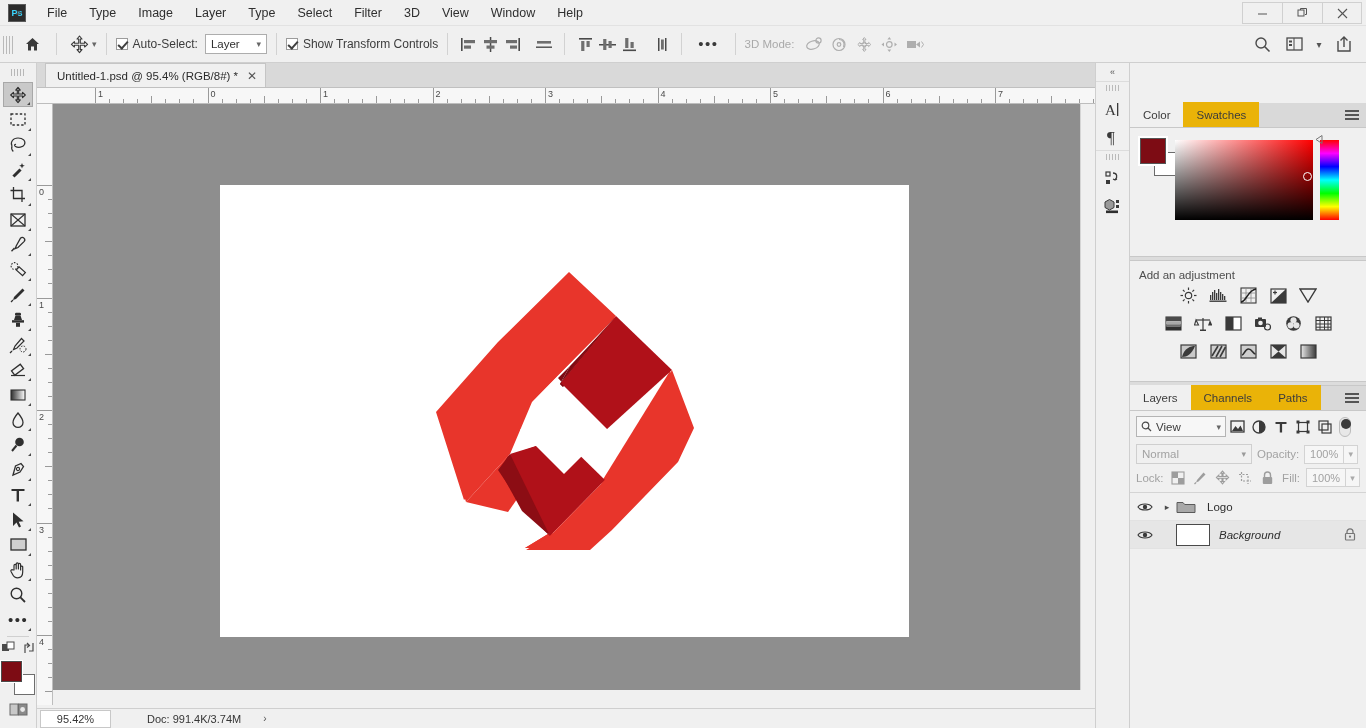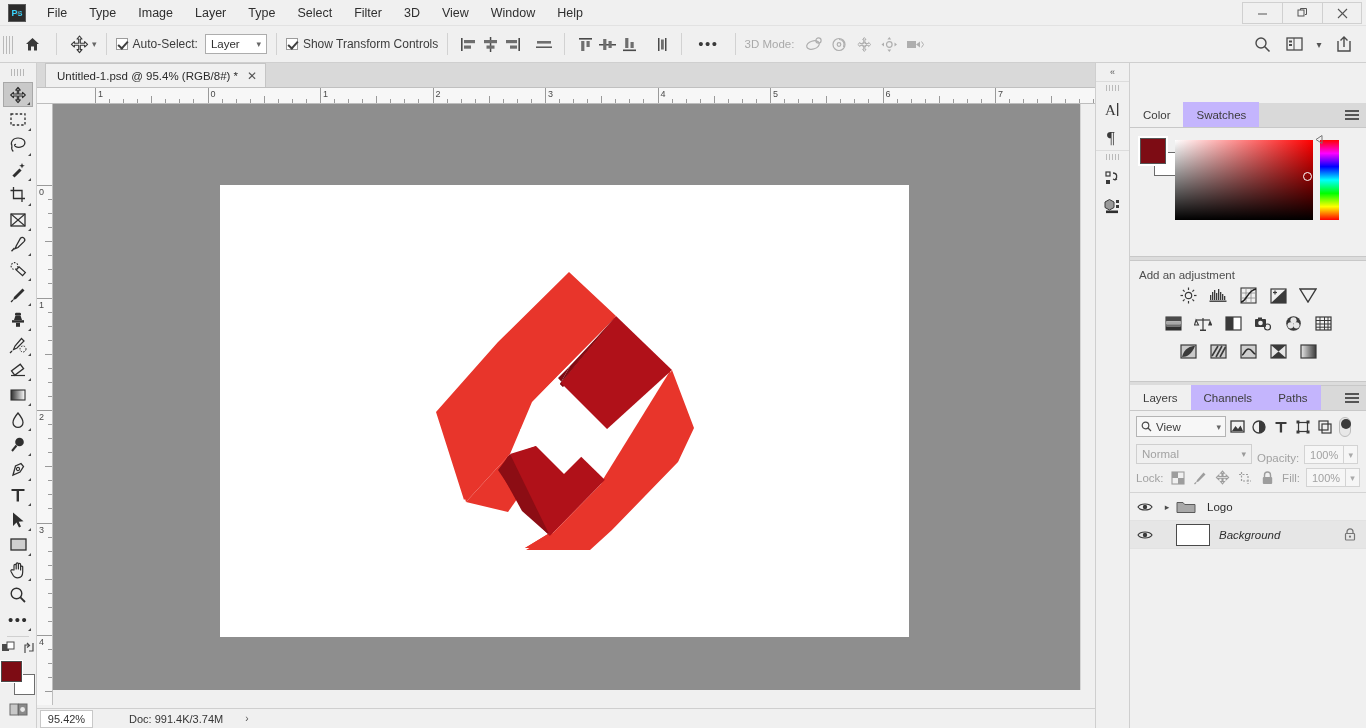--- a/index.html
+++ b/index.html
@@ -120,21 +120,21 @@
     background:#ffffff; box-shadow:0 0 0 0 rgba(0,0,0,0);
   }
   .logo-wrap { position:absolute; left:50%; top:50%; transform:translate(-50%,-50%); width:270px; height:290px; }
 
   
   .statusbar {
     position:absolute; left:37px; top:708px; width:1058px; height:20px;
     background:#f0f0f0; border-top:1px solid #cfcfcf; display:flex; align-items:center;
     font-size:11px; color:#353535;
   }
-  .zoomfield { width:53px; height:18px; background:#fff; border:1px solid #c8c8c8;
+  .zoomfield { width:71px; height:18px; background:#fff; border:1px solid #c8c8c8;
     display:flex; align-items:center; justify-content:center; margin-left:3px; font-size:11px; }
   .docinfo { margin-left:36px; }
   .st-chev { margin-left:22px; font-size:10px; color:#555; }
   .scroll-v { position:absolute; left:1080px; top:104px; width:15px; height:601px; background:#f0f0f0; border-left:1px solid #d5d5d5;}
   .scroll-h { position:absolute; left:53px; top:690px; width:1042px; height:15px; background:#f0f0f0;}
   .canvasarea { width:1027px; }
 
   
   .iconrail {
     position:absolute; left:1095px; top:63px; width:35px; height:665px;
@@ -150,21 +150,21 @@
   .rail-ico { width:27px; height:27px; display:flex; align-items:center; justify-content:center; }
 
   
   .panels { position:absolute; left:1130px; top:63px; width:236px; height:665px; background:#f0f0f0;margin-top:40px; }
   .panel-tabs {
     display:flex; align-items:flex-end; height:25px; background:#d9d9d9; position:relative;
     border-bottom:1px solid #c8c8c8;
   }
   .ptab {
     height:25px; padding:0 13px; display:flex; align-items:center; font-size:11.5px; color:#3c3c3c;
-    background:#c4b5fd;
+    background:#eab308;
   }
   .ptab.active { background:#f0f0f0; }
   .panel-menu { position:absolute; right:7px; top:7px; width:14px; height:11px;
     background:repeating-linear-gradient(to bottom,#555 0 2px,transparent 2px 4px); }
 
   
   .colorpanel { height:128px; background:#f0f0f0; padding:9px 0 0 0; position:relative; }
   .cp-sw { position:absolute; left:10px; top:10px; width:38px; height:38px; }
   .cp-sw .b { position:absolute; right:0; bottom:0; width:24px; height:24px; background:#fff; border:1px solid #6b6b6b;}
   .cp-sw .f { position:absolute; left:0; top:0; width:26px; height:26px; background:#7d0c14; border:1px solid #555; outline:2px solid #fff; }
@@ -186,21 +186,21 @@
   
   .layerspanel { background:#f0f0f0; }
   .lp-filter { display:flex; align-items:center; padding:5px 6px; gap:0; }
   .kind-sel { width:90px; height:21px; border:1px solid #b4b4b4; background:#f7f7f7; display:flex;
     align-items:center; padding:0 4px; gap:4px; font-size:11.5px; color:#3c3c3c;}
   .kind-sel .chev { margin-left:auto; font-size:9px; color:#666; }
   .f-ico { width:22px; height:21px; display:flex; align-items:center; justify-content:center; }
   .toggle-pill { width:12px; height:20px; border-radius:7px; background:#e8e8e8; border:1px solid #bcbcbc;
     position:relative; margin-left:3px;}
   .toggle-pill::after { content:""; position:absolute; left:1px; top:1px; width:10px; height:10px; border-radius:50%; background:#3c3c3c;}
-  .lp-blend { display:flex; align-items:flex-end; padding:2px 6px 3px 6px; gap:5px; }
+  .lp-blend { display:flex; align-items:center; padding:2px 6px 3px 6px; gap:5px; }
   .blend-sel { width:116px; height:20px; border:1px solid #cfcfcf; background:#f0f0f0; display:flex;
     align-items:center; padding:0 5px; font-size:11.5px; color:#a2a2a2; }
   .blend-sel .chev { margin-left:auto; font-size:9px; color:#9a9a9a;}
   .lbl-dim { font-size:11.5px; color:#a2a2a2; }
   .num-field { width:40px; height:19px; border:1px solid #d3d3d3; background:#f6f6f6; display:flex;
     align-items:center; justify-content:center; font-size:11px; color:#a2a2a2; }
   .num-chev { width:14px; height:19px; border:1px solid #d3d3d3; border-left:none; background:#f6f6f6;
     display:flex; align-items:center; justify-content:center; font-size:9px; color:#aaa; }
   .lp-lock { display:flex; align-items:center; padding:1px 6px 5px 6px; gap:6px; }
   .lock-ico { width:18px; height:18px; display:flex; align-items:center; justify-content:center; opacity:.45;}

